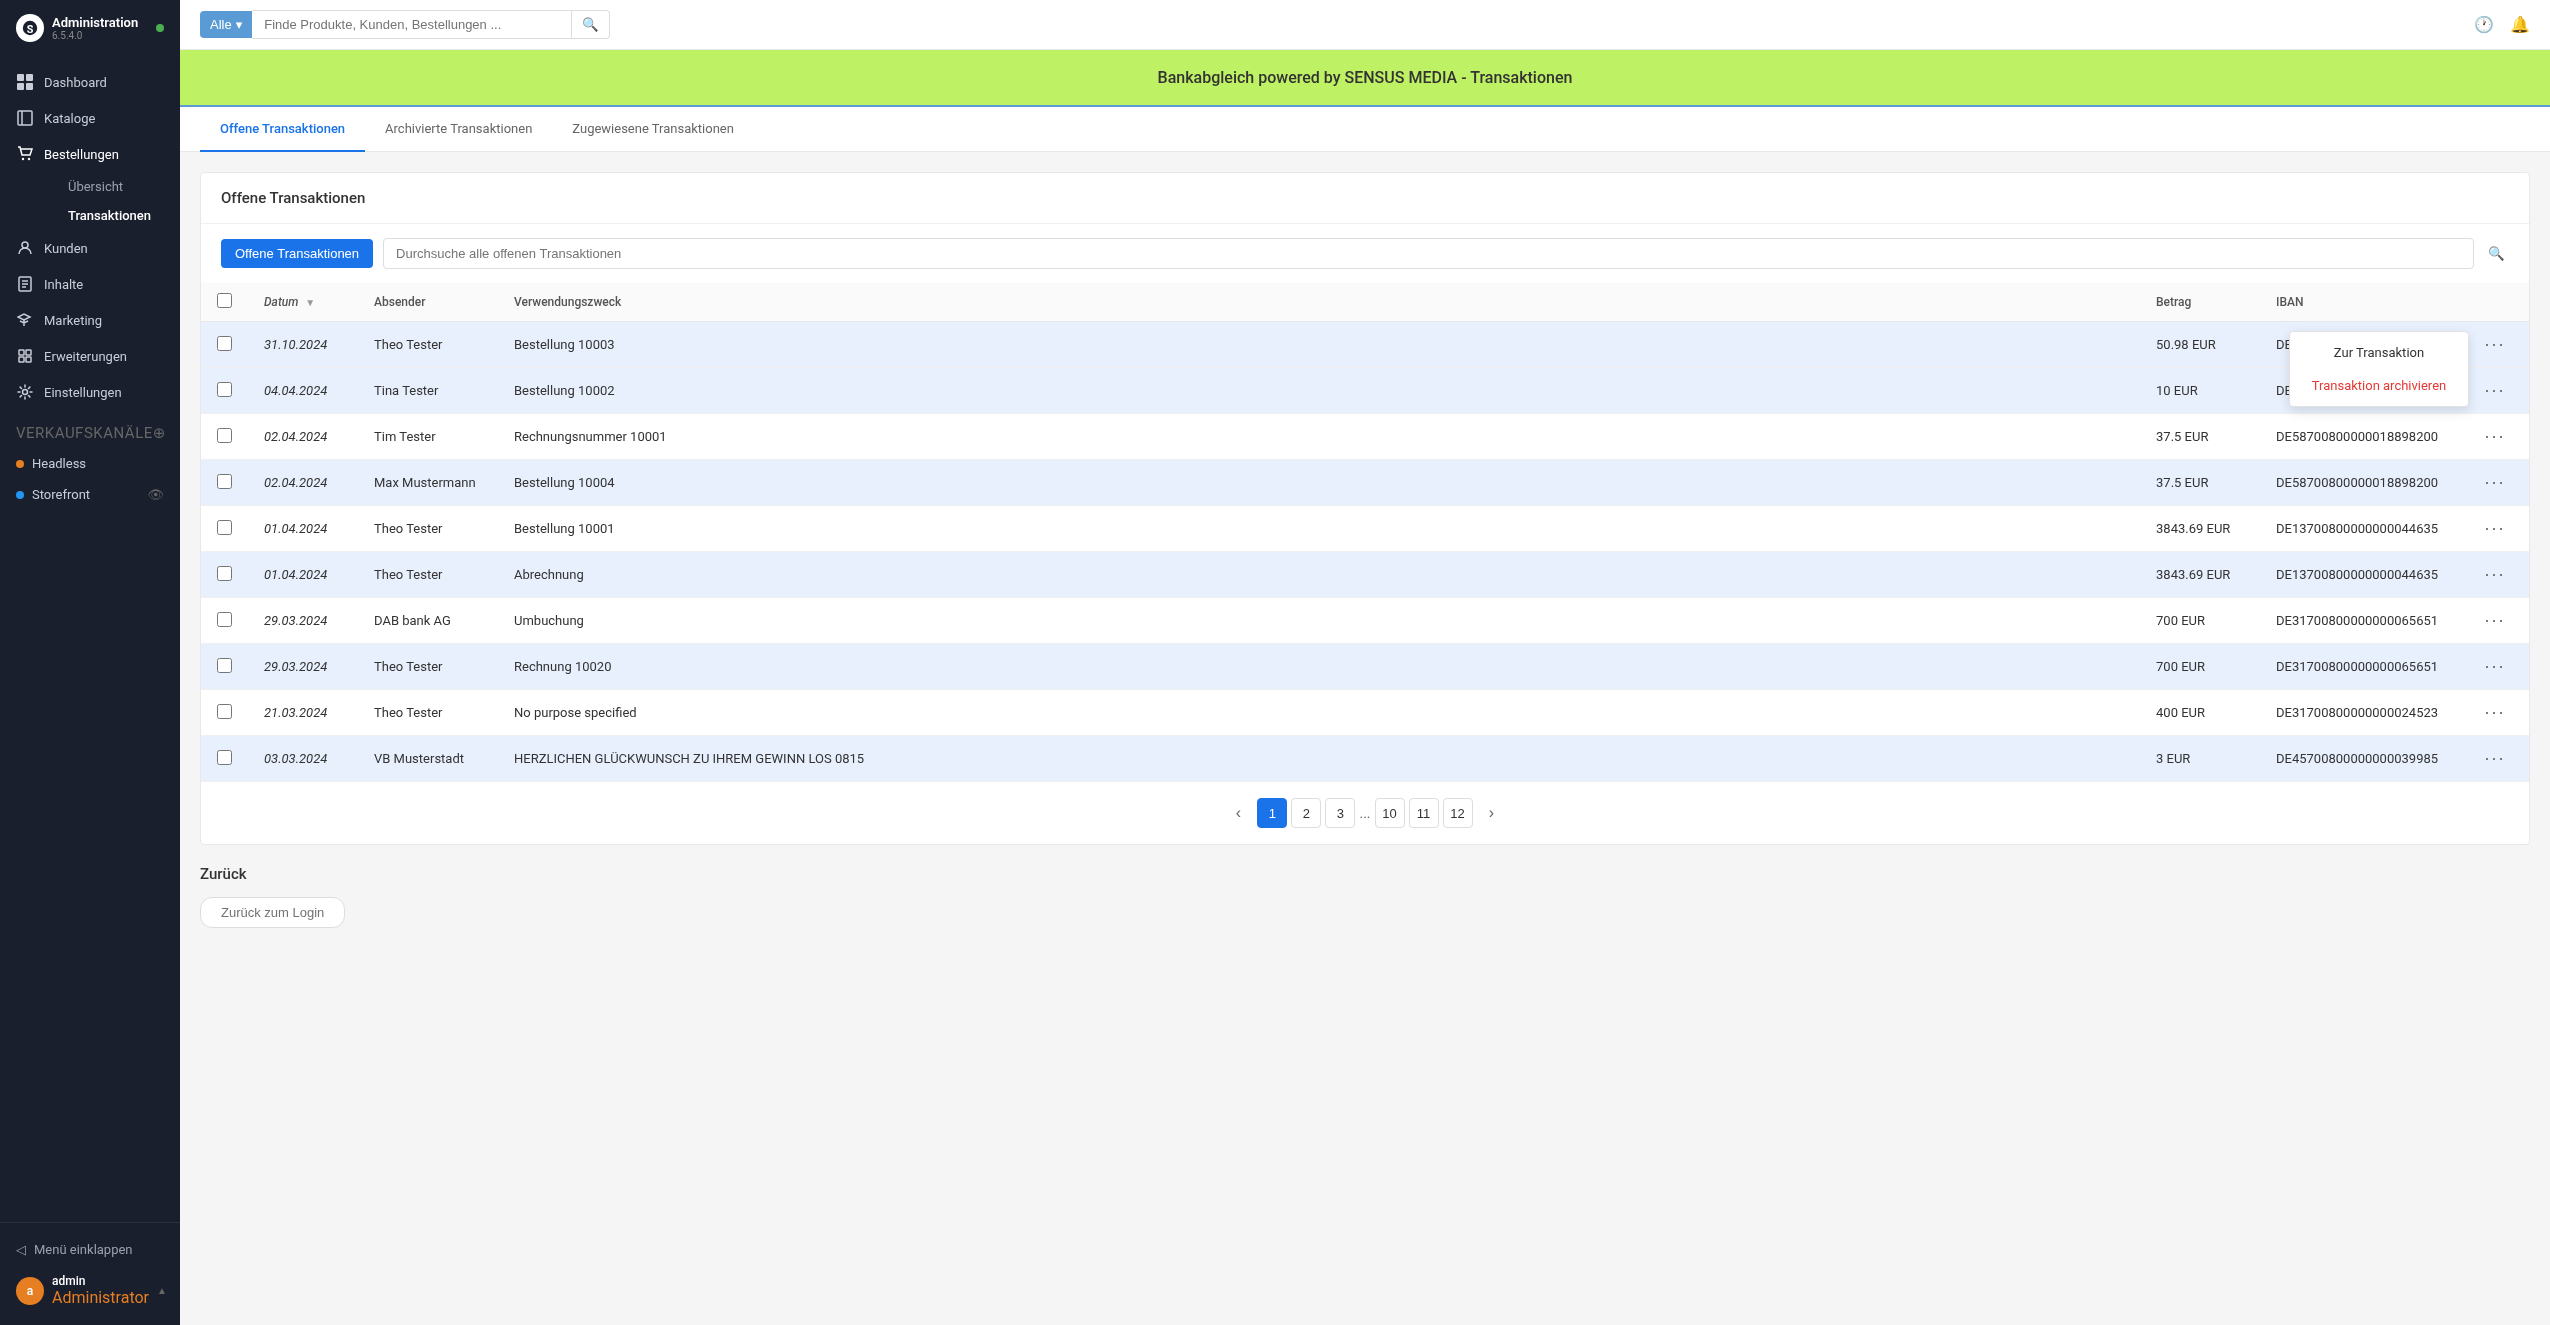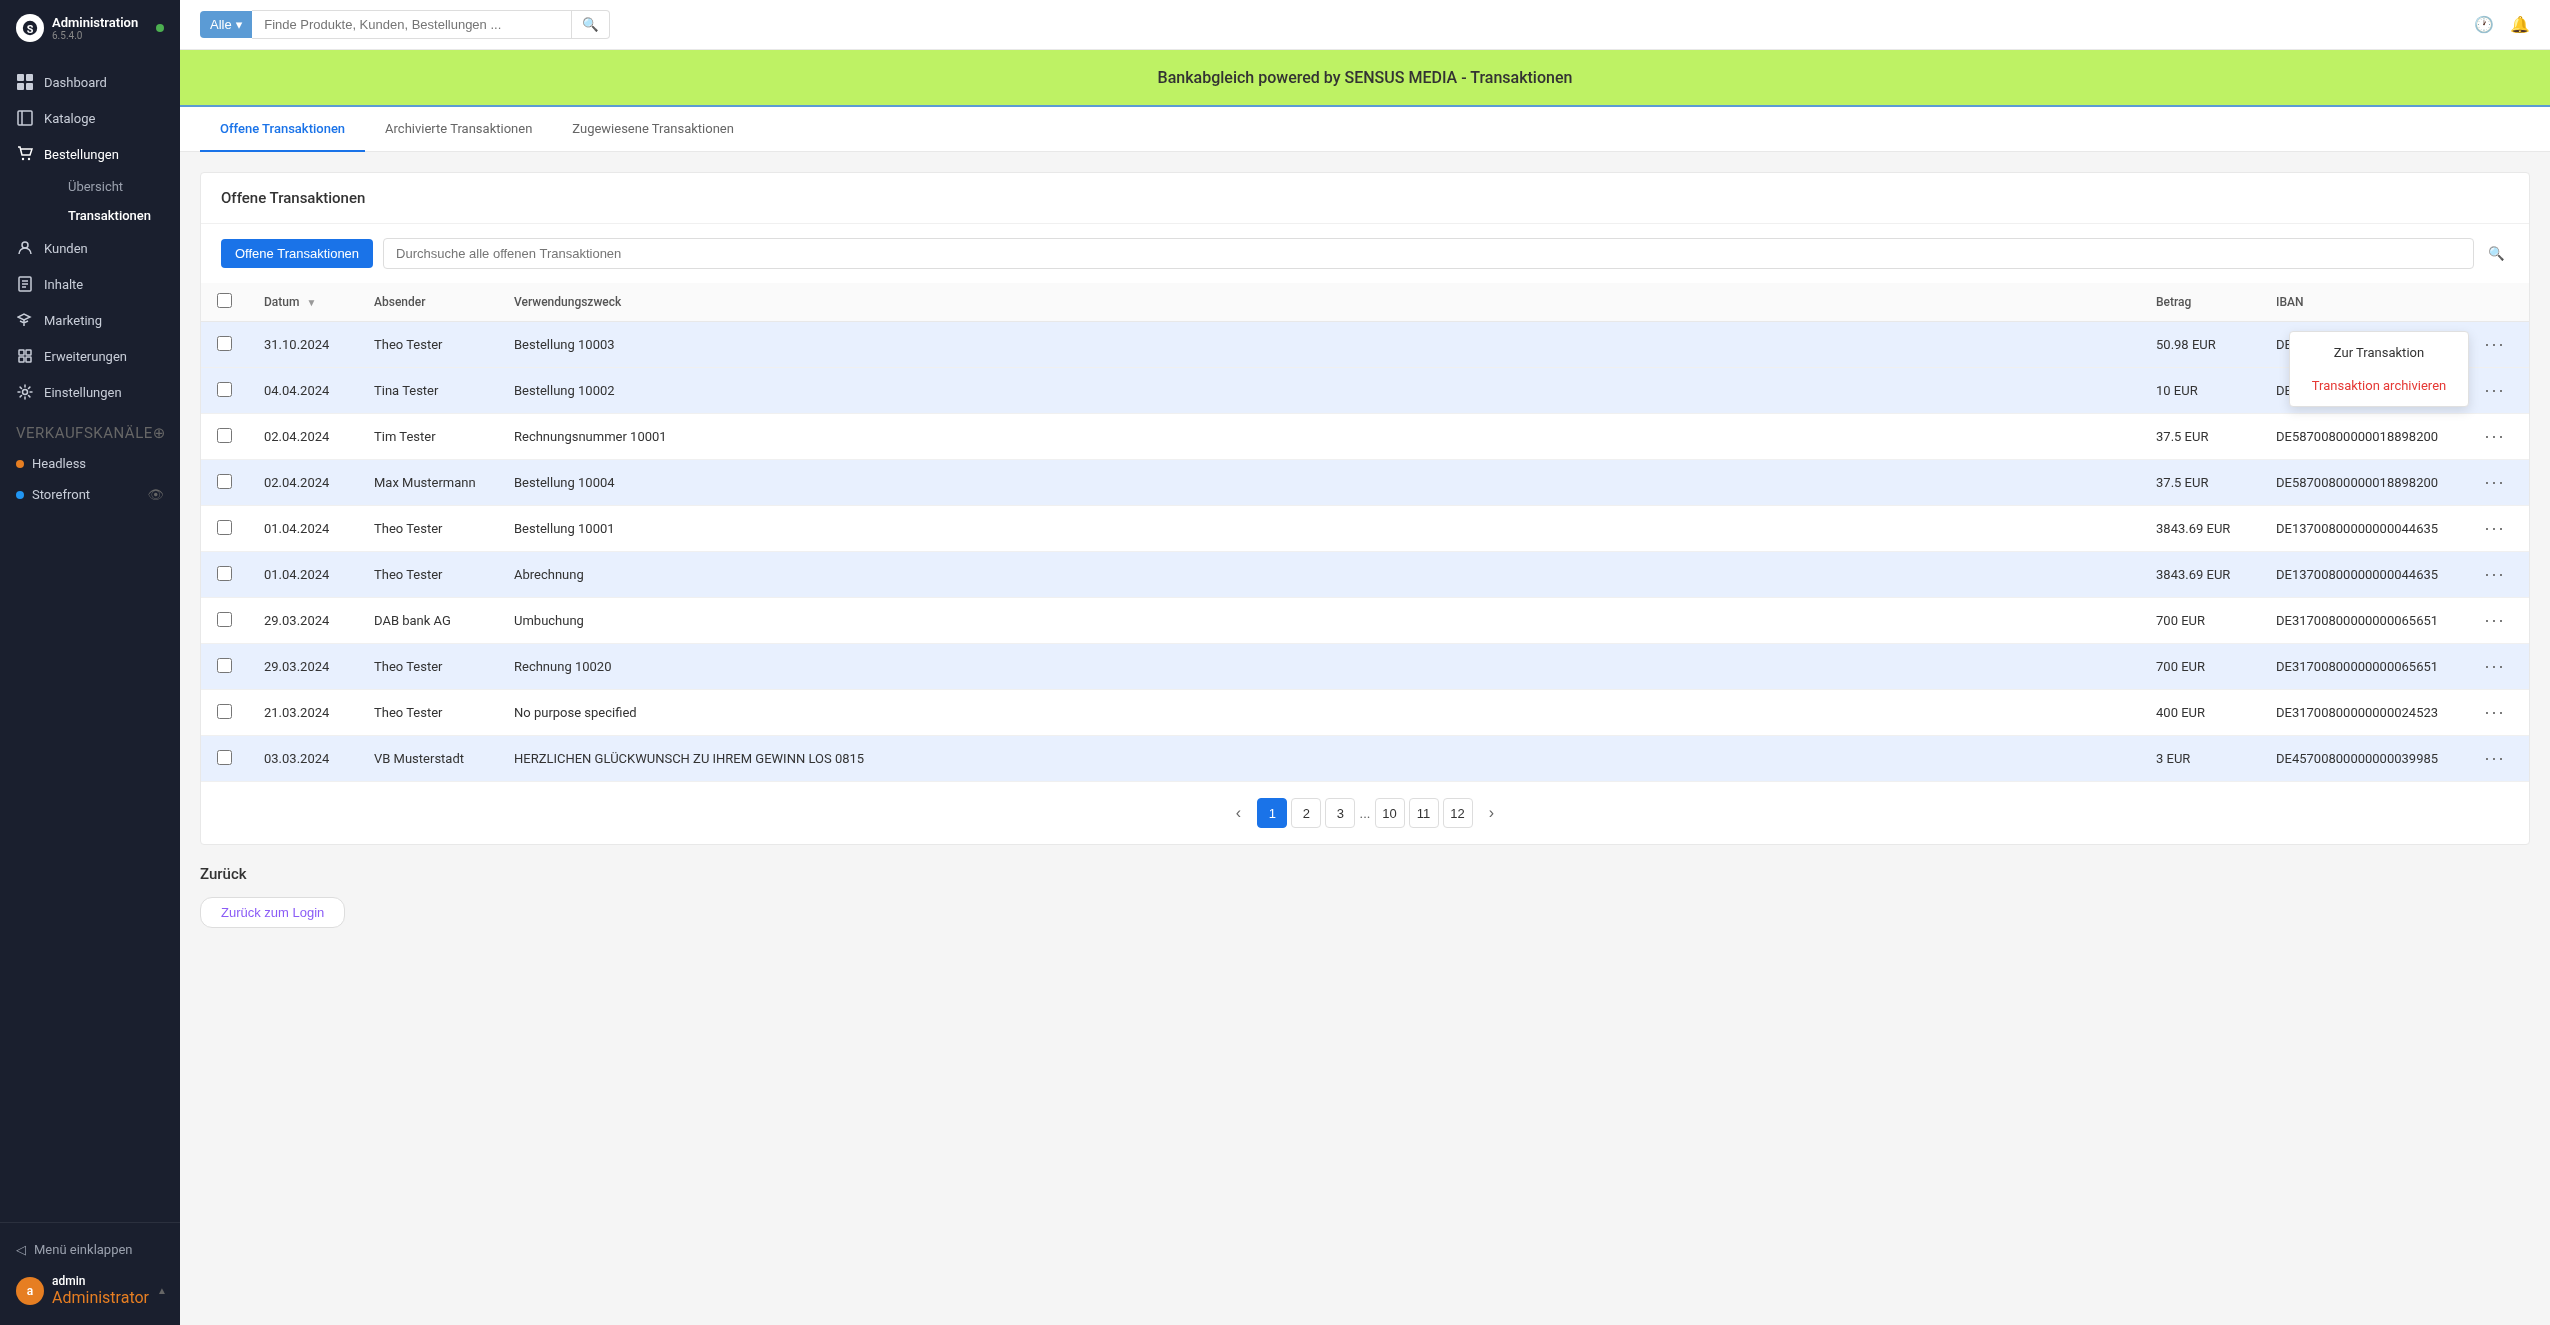--- a/index.html
+++ b/index.html
@@ -87,26 +87,26 @@
     .context-menu-item.danger { color: #e53935; }
 
     
     .pagination { display: flex; align-items: center; justify-content: center; padding: 16px; gap: 4px; }
     .page-btn { width: 30px; height: 30px; border: 1px solid #ddd; background: #fff; border-radius: 4px; cursor: pointer; font-size: 13px; display: flex; align-items: center; justify-content: center; color: #333; }
     .page-btn.active { background: #1a73e8; color: #fff; border-color: #1a73e8; }
     .page-btn.nav-btn { border: none; background: none; color: #666; font-size: 16px; }
 
     .back-section { margin: 0 20px 20px; }
     .back-header { font-size: 15px; font-weight: 500; color: #333; margin-bottom: 14px; }
-    .back-btn { border: 1px solid #ddd; background: #fff; border-radius: 12px; padding: 7px 20px; font-size: 13px; cursor: pointer; color: #8b5cf6; }
+    .back-btn { border: 1px solid #ddd; background: #fff; border-radius: 12px; padding: 7px 20px; font-size: 13px; cursor: pointer; color: #737373; }
 
     .ellipsis { color: #666; }
 
     .col-checkbox { width: 40px; }
-    .col-datum { width: 110px; }
+    .col-datum { width: 110px; font-style: italic; }
     .col-absender { width: 140px; }
     .col-verwendung { }
     .col-betrag { width: 120px; }
     .col-iban { width: 200px; }
     .col-actions { width: 50px; }
   </style>
 </head>
 <body>
 
 <div class="sidebar">

